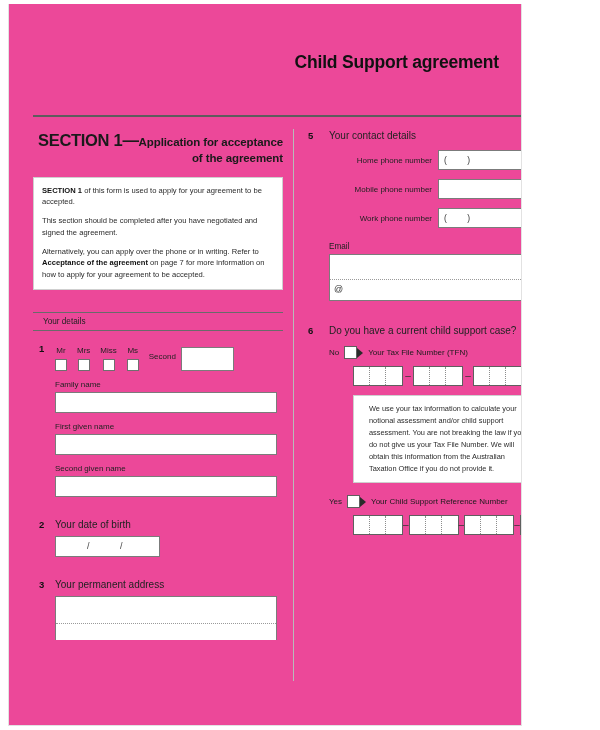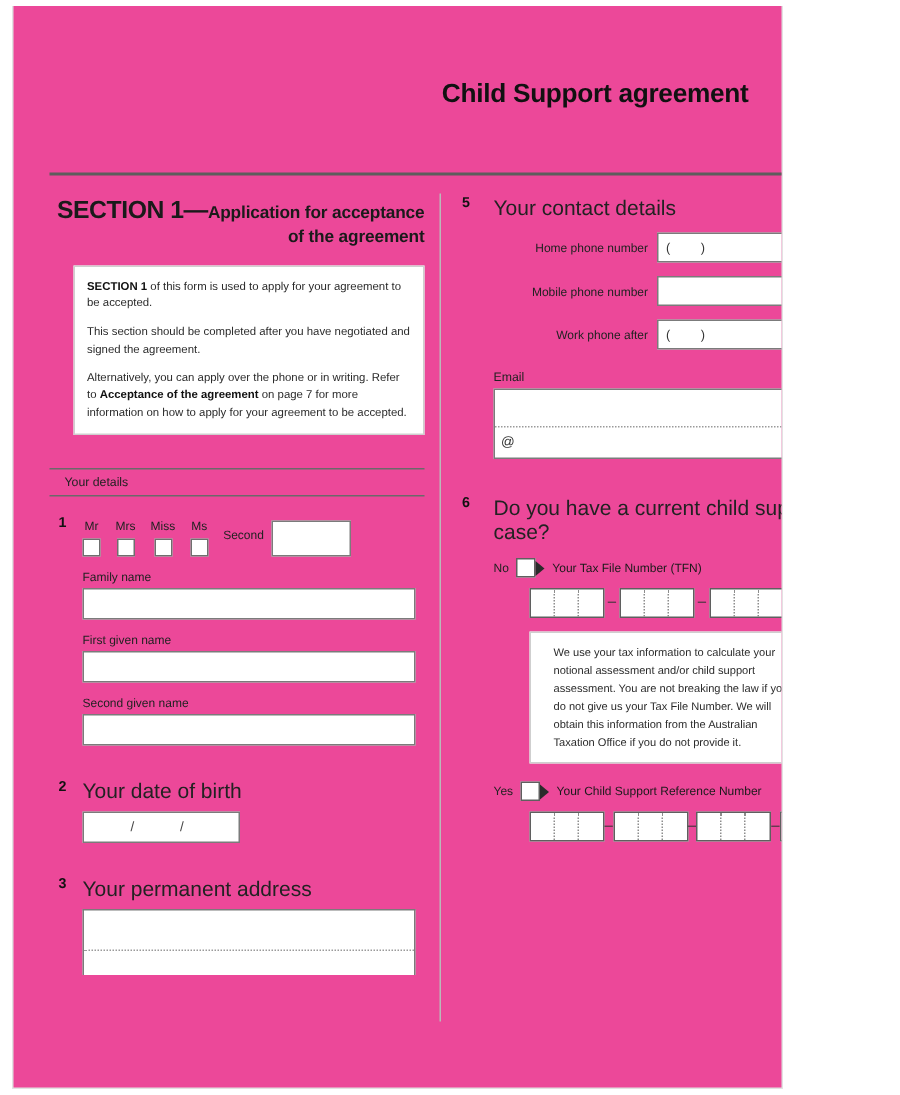--- a/index.html
+++ b/index.html
@@ -86,21 +86,20 @@
     letter-spacing: -0.1px;
     text-align: right;
   }
 
   
   .info-box {
     border: 1px solid #cfcfcf;
     padding: 7px 8px 8px 8px;
     box-sizing: border-box;
     background: #fff;
-    margin-left: 16px;
   }
   .info-box p {
     margin: 0 0 7px 0;
     font-size: 7.6px;
     line-height: 1.55;
     color: #2a2a2a;
   }
   .info-box p:last-child { margin-bottom: 0; }
   .info-box b { font-weight: bold; color: #111; }
 
@@ -122,21 +121,21 @@
   }
   .q-num {
     position: absolute;
     left: 6px;
     top: 0;
     font-size: 9.5px;
     font-weight: bold;
     color: #111;
   }
   .q-label {
-    font-size: 14px;
+    font-size: 10px;
     color: #222;
     margin-bottom: 6px;
     display: block;
   }
 
   
   .field-label {
     font-size: 8px;
     color: #222;
     margin: 9px 0 3px 0;
@@ -458,21 +457,21 @@
           <span class="paren">(  )</span>
         </span>
       </div>
 
       <div class="phone-row">
         <span class="phone-label">Mobile phone number</span>
         <span class="phone-box"></span>
       </div>
 
       <div class="phone-row">
-        <span class="phone-label">Work phone after</span>
+        <span class="phone-label">Work phone number</span>
         <span class="phone-box">
           <span class="paren">(  )</span>
         </span>
       </div>
 
       <span class="email-label">Email</span>
       <div class="email-box">
         <div class="dotted"></div>
         <span class="at">@</span>
       </div>

